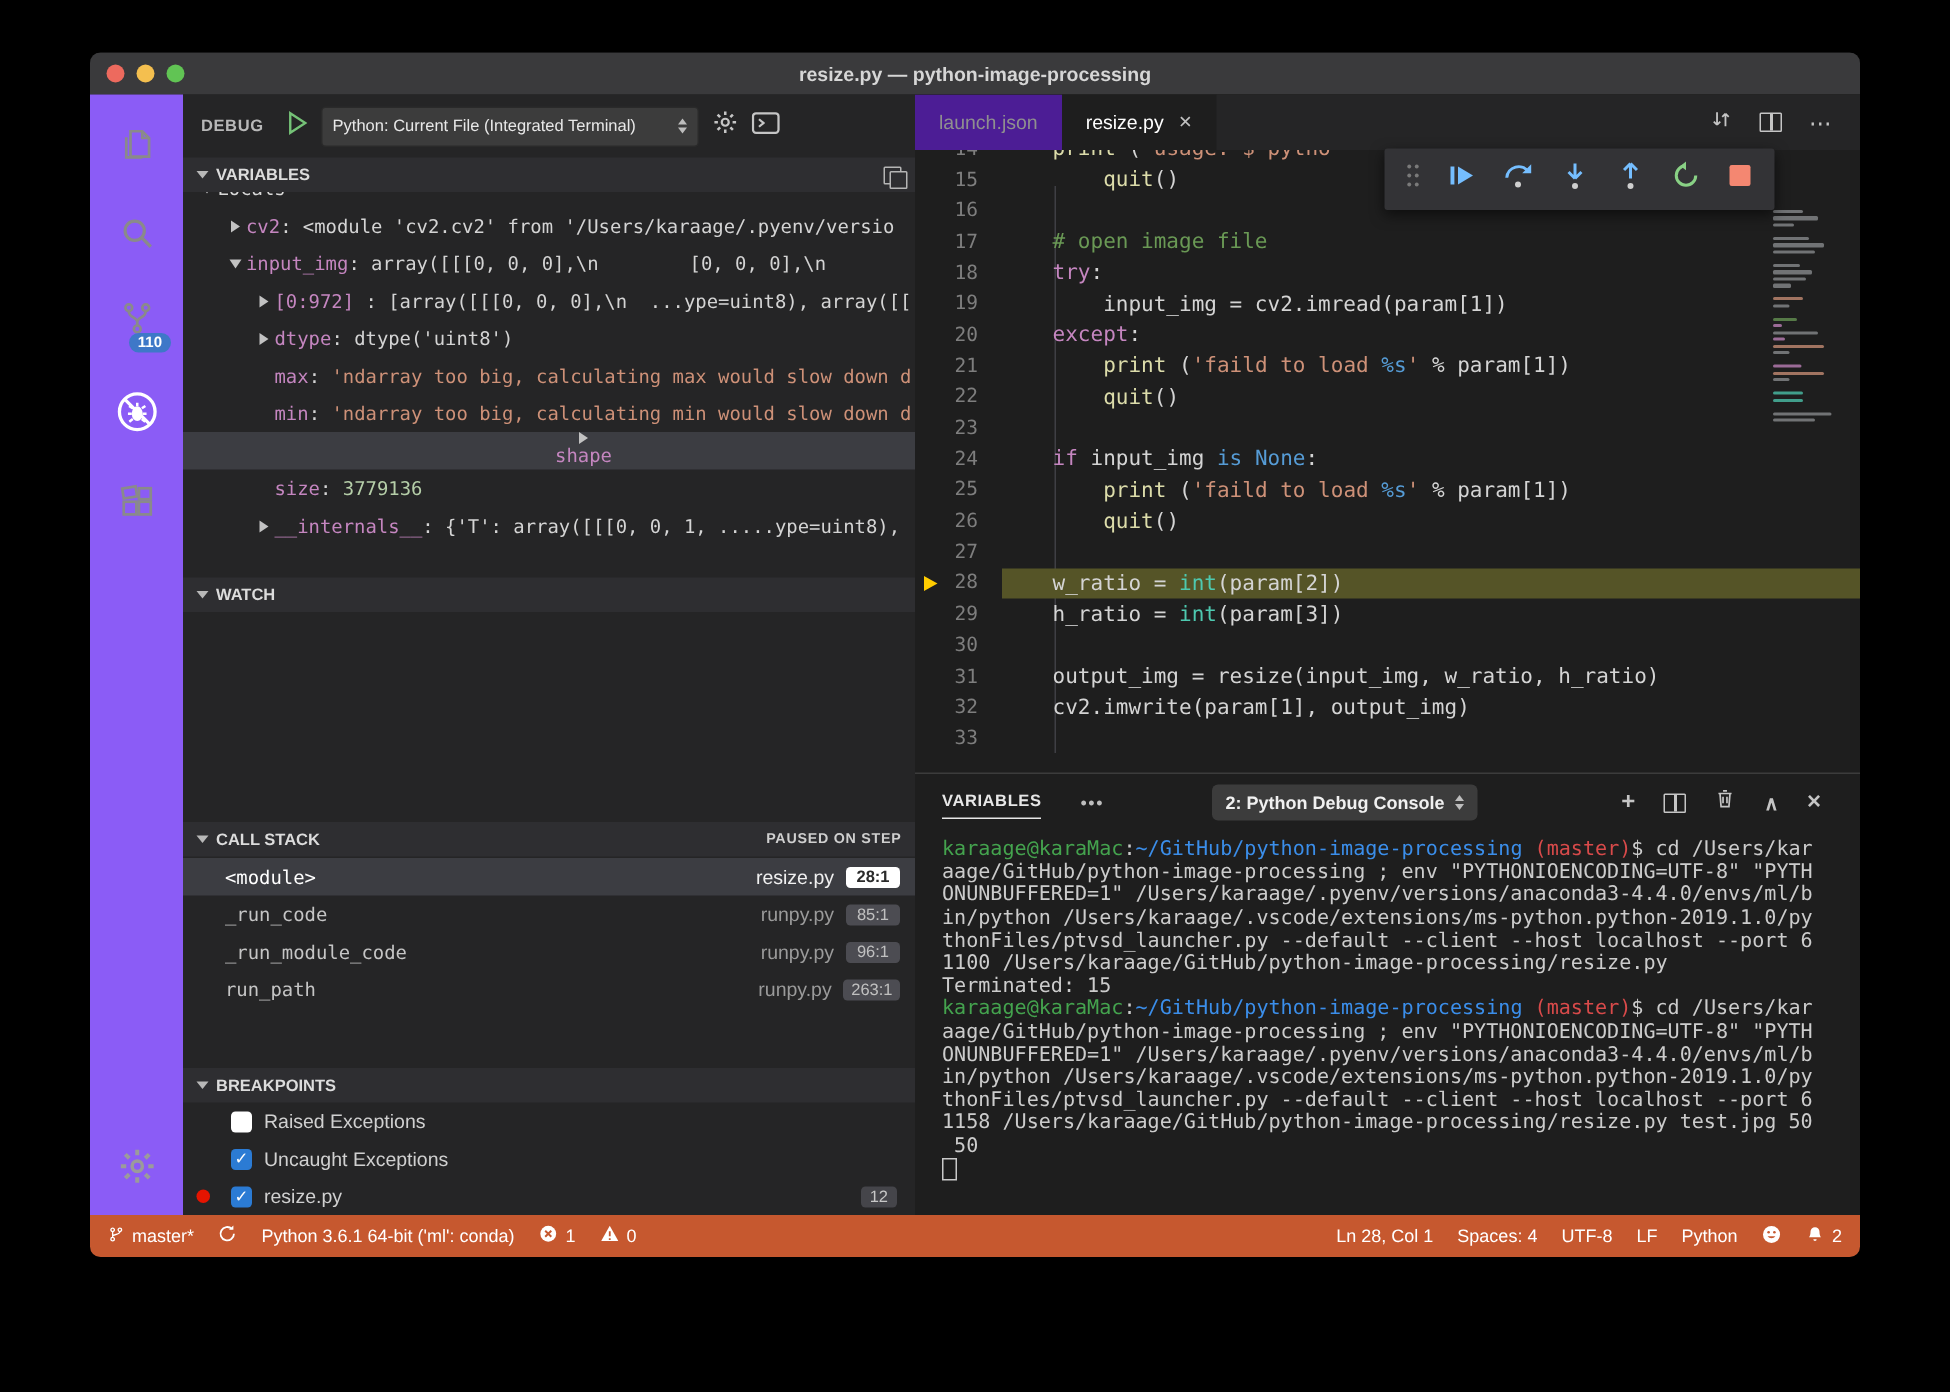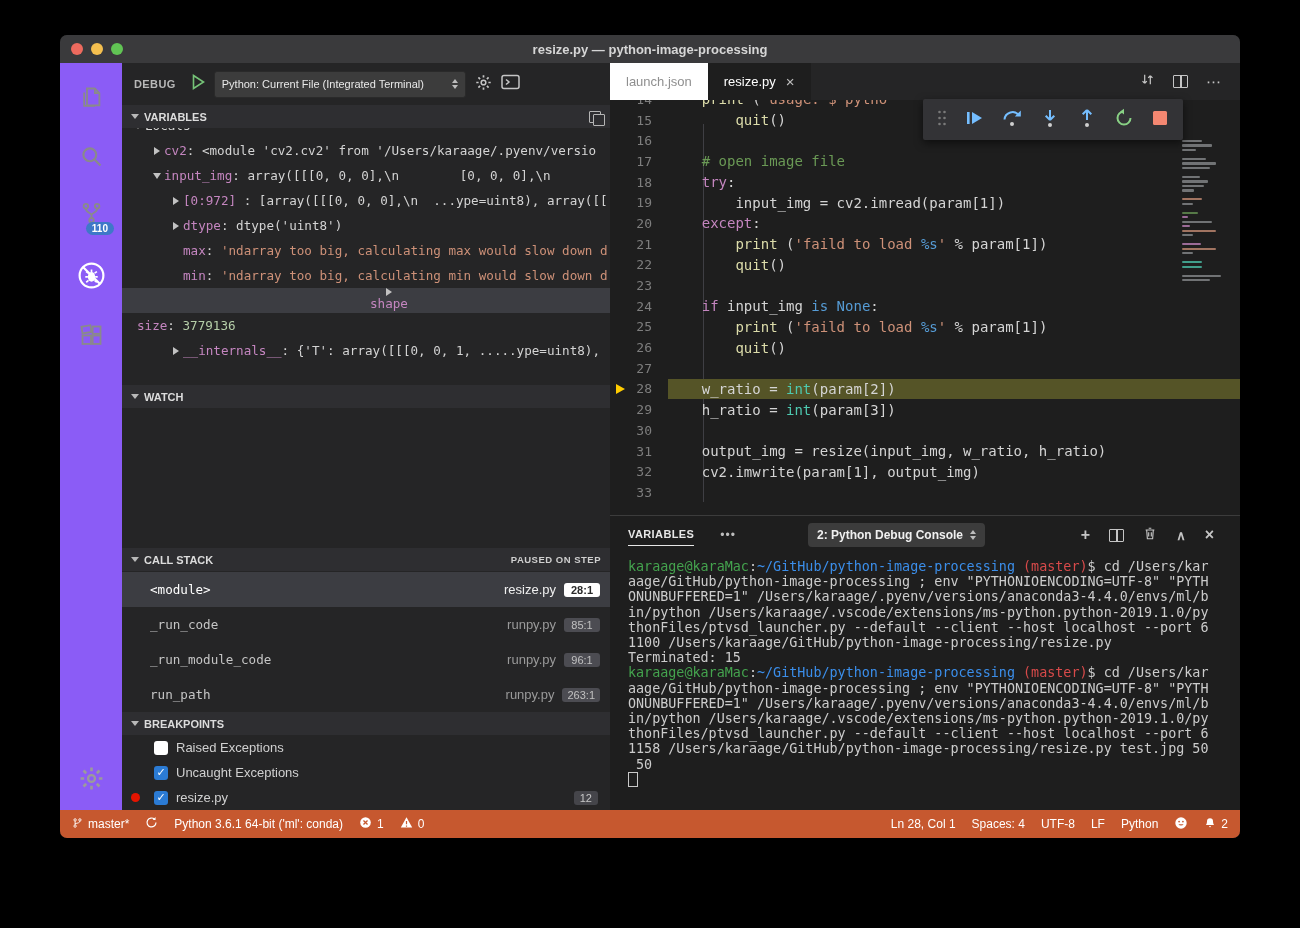--- a/index.html
+++ b/index.html
@@ -50,37 +50,37 @@
   .twisty.right::before{content:"";width:0;height:0;border-top:4.5px solid transparent;
       border-bottom:4.5px solid transparent;border-left:6px solid #c2c2c2;display:block;}
   .twisty.down::before{content:"";width:0;height:0;border-left:4.5px solid transparent;
       border-right:4.5px solid transparent;border-top:6px solid #c2c2c2;display:block;}
   
   .tk-w{color:#d4d4d4}.tk-kw{color:#c586c0}.tk-kw2{color:#569cd6}.tk-str{color:#ce9178}
   .tk-fn{color:#dcdcaa}.tk-cm{color:#6a9955}.tk-ty{color:#4ec9b0}.tk-num{color:#b5cea8}
   .tk-name{color:#c586c0}.tk-scope{color:#d8d8d8}
   .tk-tg{color:#44a34e}.tk-tb{color:#3b8eea}.tk-tr{color:#d84a4a}.tk-tw{color:#cccccc}
   
-  .stack-row{height:35px;display:flex;align-items:center;padding:0 10px 0 28px;font-size:13px;color:#c5c5c5;}
+  .stack-row{height:25px;display:flex;align-items:center;padding:0 10px 0 28px;font-size:13px;color:#c5c5c5;}
   .stack-row.selected{background:#3c3d42;color:#fff;}
   .stack-name{flex:1;font-family:"DejaVu Sans Mono",monospace;font-size:12.6px;}
   .stack-file{color:#9a9a9a;margin-right:8px;}
   .stack-row.selected .stack-file{color:#f0f0f0;}
   .stack-badge{font-size:11px;background:#4c4c52;color:#c0c0c0;border-radius:3px;padding:1px 5px;min-width:26px;text-align:center;}
   .stack-row.selected .stack-badge{background:#ffffff;color:#2b2b2b;font-weight:700;}
   .bp-row{height:25px;display:flex;align-items:center;padding:0 12px 0 32px;font-size:13px;color:#d0d0d0;position:relative;}
   .cb{width:14px;height:14px;border-radius:3px;background:#fff;margin-right:8px;flex:none;
       display:flex;align-items:center;justify-content:center;font-size:11px;color:#fff;}
   .cb.checked{background:#2b7bd4;}
   .bp-dot{position:absolute;left:9px;width:9px;height:9px;border-radius:50%;background:#e51400;}
   .bp-badge{margin-left:auto;font-size:11px;background:#45454a;color:#c7c7c7;border-radius:3px;padding:1px 6px;}
   
   .editor{flex:1;position:relative;background:#1e1e1e;overflow:hidden;}
   .tabbar{position:absolute;top:0;left:0;right:0;height:37px;background:#252526;display:flex;align-items:stretch;}
-  .tab{display:flex;align-items:center;padding:0 16px;font-size:13px;gap:10px;background:#ffffff;color:#8f8f8f;}
+  .tab{display:flex;align-items:center;padding:0 16px;font-size:13px;gap:10px;background:#4c1d95;color:#8f8f8f;}
   .tab.active{background:#1e1e1e;color:#ffffff;}
   .tab .close{color:#c0c0c0;font-size:15px;}
   .tab-actions{margin-left:auto;display:flex;align-items:center;gap:18px;padding-right:18px;color:#c5c5c5;}
   .ico-split{width:13px;height:11px;border:1.5px solid #c5c5c5;border-radius:1px;position:relative;}
   .ico-split::after{content:"";position:absolute;left:48%;top:0;bottom:0;width:1.5px;background:#c5c5c5;}
   .ellip{font-size:15px;letter-spacing:1px;color:#c5c5c5;}
   #code-area{position:absolute;top:37px;left:0;right:0;height:415px;overflow:hidden;}
   .indent-guide{position:absolute;left:93px;top:24px;height:378px;width:1px;background:#3f3f44;}
   .code-line{height:20.7px;display:flex;align-items:center;position:relative;
              font-family:"DejaVu Sans Mono",monospace;font-size:14px;white-space:pre;}
@@ -214,21 +214,21 @@
       <div id="vars-viewport">
           <div id="vars-body">
             <div class="tree-row" style="padding-left: 8px;"><span class="twisty down"></span><span class="tk-scope">Locals</span></div>
             <div class="tree-row" style="padding-left: 27px;"><span class="twisty right"></span><span class="tk-name">cv2</span><span class="tk-w">: &lt;module 'cv2.cv2' from '/Users/karaage/.pyenv/versio</span></div>
             <div class="tree-row" style="padding-left: 27px;"><span class="twisty down"></span><span class="tk-name">input_img</span><span class="tk-w">: array([[[0, 0, 0],\n        [0, 0, 0],\n</span></div>
             <div class="tree-row" style="padding-left: 46px;"><span class="twisty right"></span><span class="tk-name">[0:972]</span><span class="tk-w"> : [array([[[0, 0, 0],\n  ...ype=uint8), array([[[0</span></div>
             <div class="tree-row" style="padding-left: 46px;"><span class="twisty right"></span><span class="tk-name">dtype</span><span class="tk-w">: dtype('uint8')</span></div>
             <div class="tree-row" style="padding-left: 46px;"><span class="twisty none"></span><span class="tk-name">max</span><span class="tk-w">: </span><span class="tk-str">'ndarray too big, calculating max would slow down d</span></div>
             <div class="tree-row" style="padding-left: 46px;"><span class="twisty none"></span><span class="tk-name">min</span><span class="tk-w">: </span><span class="tk-str">'ndarray too big, calculating min would slow down d</span></div>
             <div class="tree-row selected" style="padding-left: 46px;"><span class="twisty right"></span><span class="tk-name">shape</span><span class="tk-w">: (972, 1296, 3)</span></div>
-            <div class="tree-row" style=" text-align: right;"><span class="twisty none"></span><span class="tk-name">size</span><span class="tk-w">: </span><span class="tk-num">3779136</span></div>
+            <div class="tree-row" style="padding-left: 46px; text-align: right;"><span class="twisty none"></span><span class="tk-name">size</span><span class="tk-w">: </span><span class="tk-num">3779136</span></div>
             <div class="tree-row" style="padding-left: 46px;"><span class="twisty right"></span><span class="tk-name">__internals__</span><span class="tk-w">: {'T': array([[[0, 0, 1, .....ype=uint8), </span></div>
             <div class="tree-row" style="padding-left: 27px; margin-top: 40px;"><span class="twisty right"></span><span class="tk-name">param</span><span class="tk-w">: ['/Users/karaage/GitH   resize.py', 'test.jpg', '5</span></div>
           </div>
         </div>
 
       <div class="sec-header" style="top:485px">
         <span class="twy"></span>
         <span>CALL STACK</span>
         <span class="paused">PAUSED ON STEP</span>
       </div>

